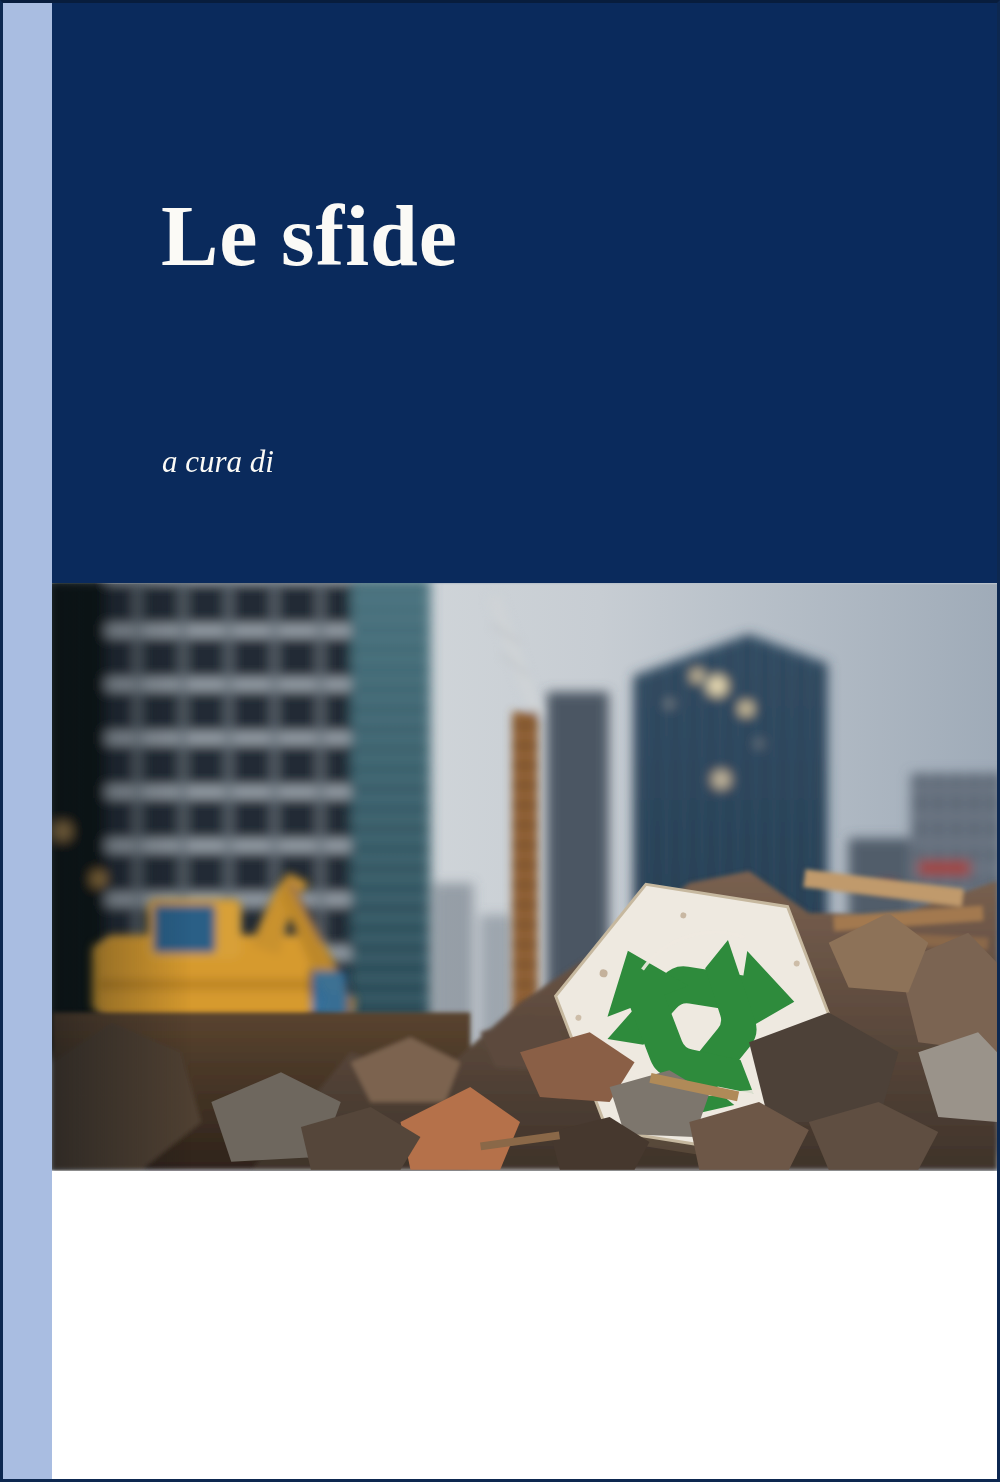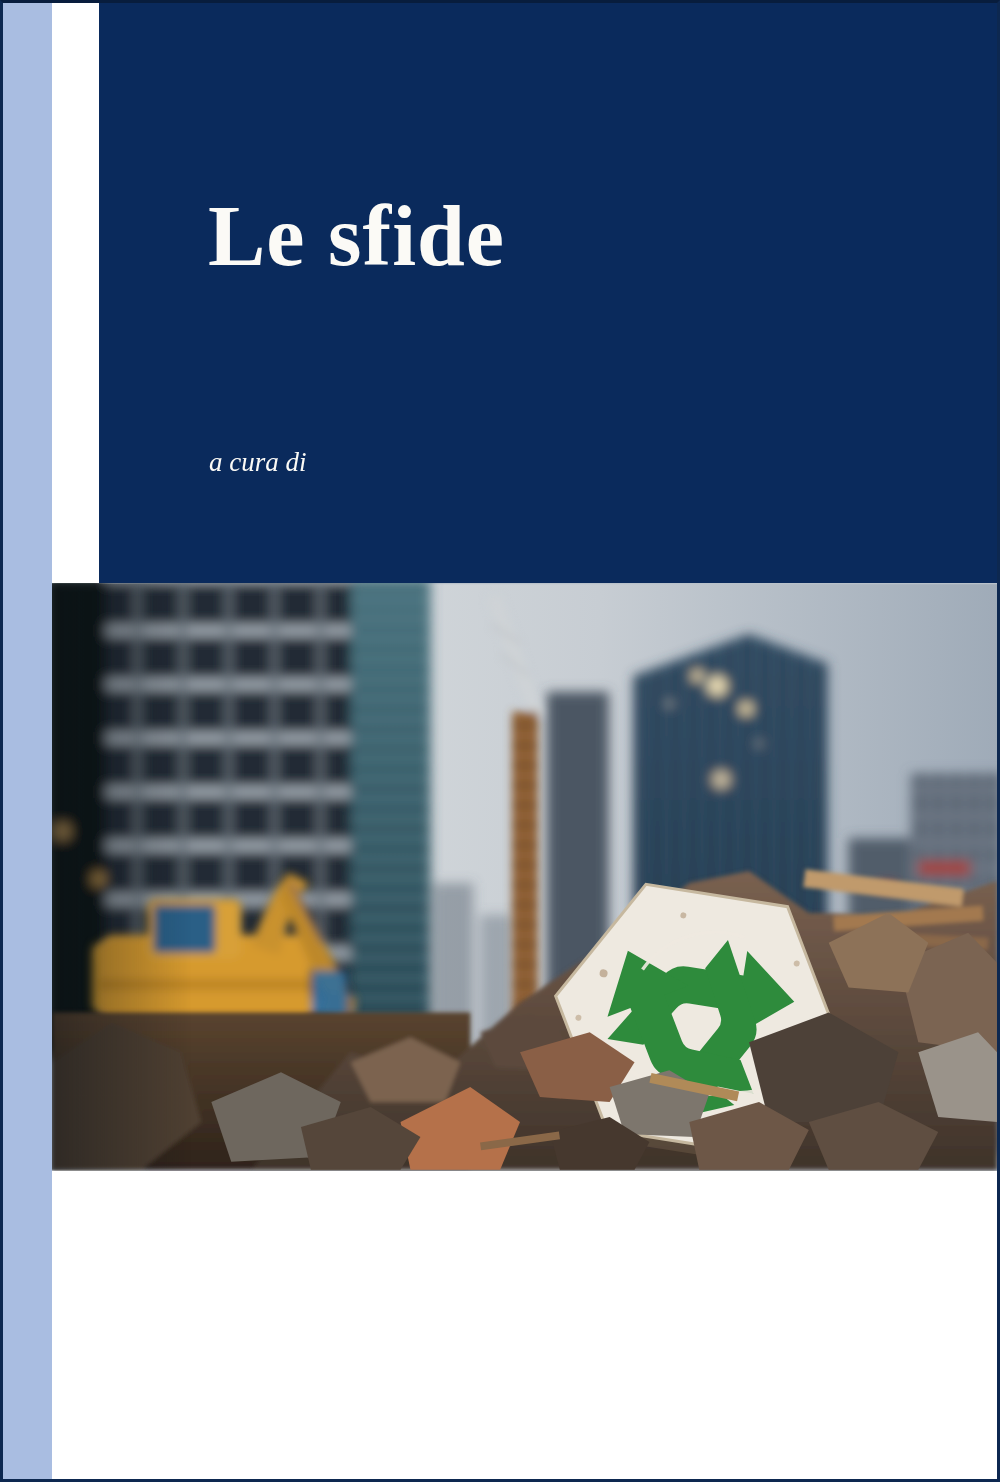--- a/index.html
+++ b/index.html
@@ -13,33 +13,32 @@
     overflow:hidden;
     font-family:"Liberation Serif","DejaVu Serif",serif;
   }
   .spine-strip{
     position:absolute;left:0;top:0;bottom:0;width:49px;
     background:var(--spine-blue,#a9bde1);
   }
   .front-panel{
     position:absolute;left:49px;right:0;top:0;height:580px;
     background:var(--navy,#0a2a5c);
-    margin-left:47px;
   }
   .title-block{
     position:absolute;left:109px;top:190px;
     color:var(--title-color,#fbfaf6);
     font-weight:bold;
     font-size:86px;line-height:86px;letter-spacing:1px;
     white-space:nowrap;
   }
   .curator-label{
     position:absolute;left:110px;top:442px;
     color:var(--title-color,#fbfaf6);
-    font-style:italic;font-size:27px;line-height:34px;
+    font-style:italic;font-size:31px;line-height:34px;
   }
   .author-name{
     position:absolute;left:108px;top:494px;
     color:#f2f4f0;
     font-family:"Liberation Sans","DejaVu Sans",sans-serif;
     font-size:37px;line-height:40px;letter-spacing:1px;
   }
   .photo-frame{
     position:absolute;left:49px;top:580px;width:945px;height:588px;
     overflow:hidden;background:#b9c2cb;

